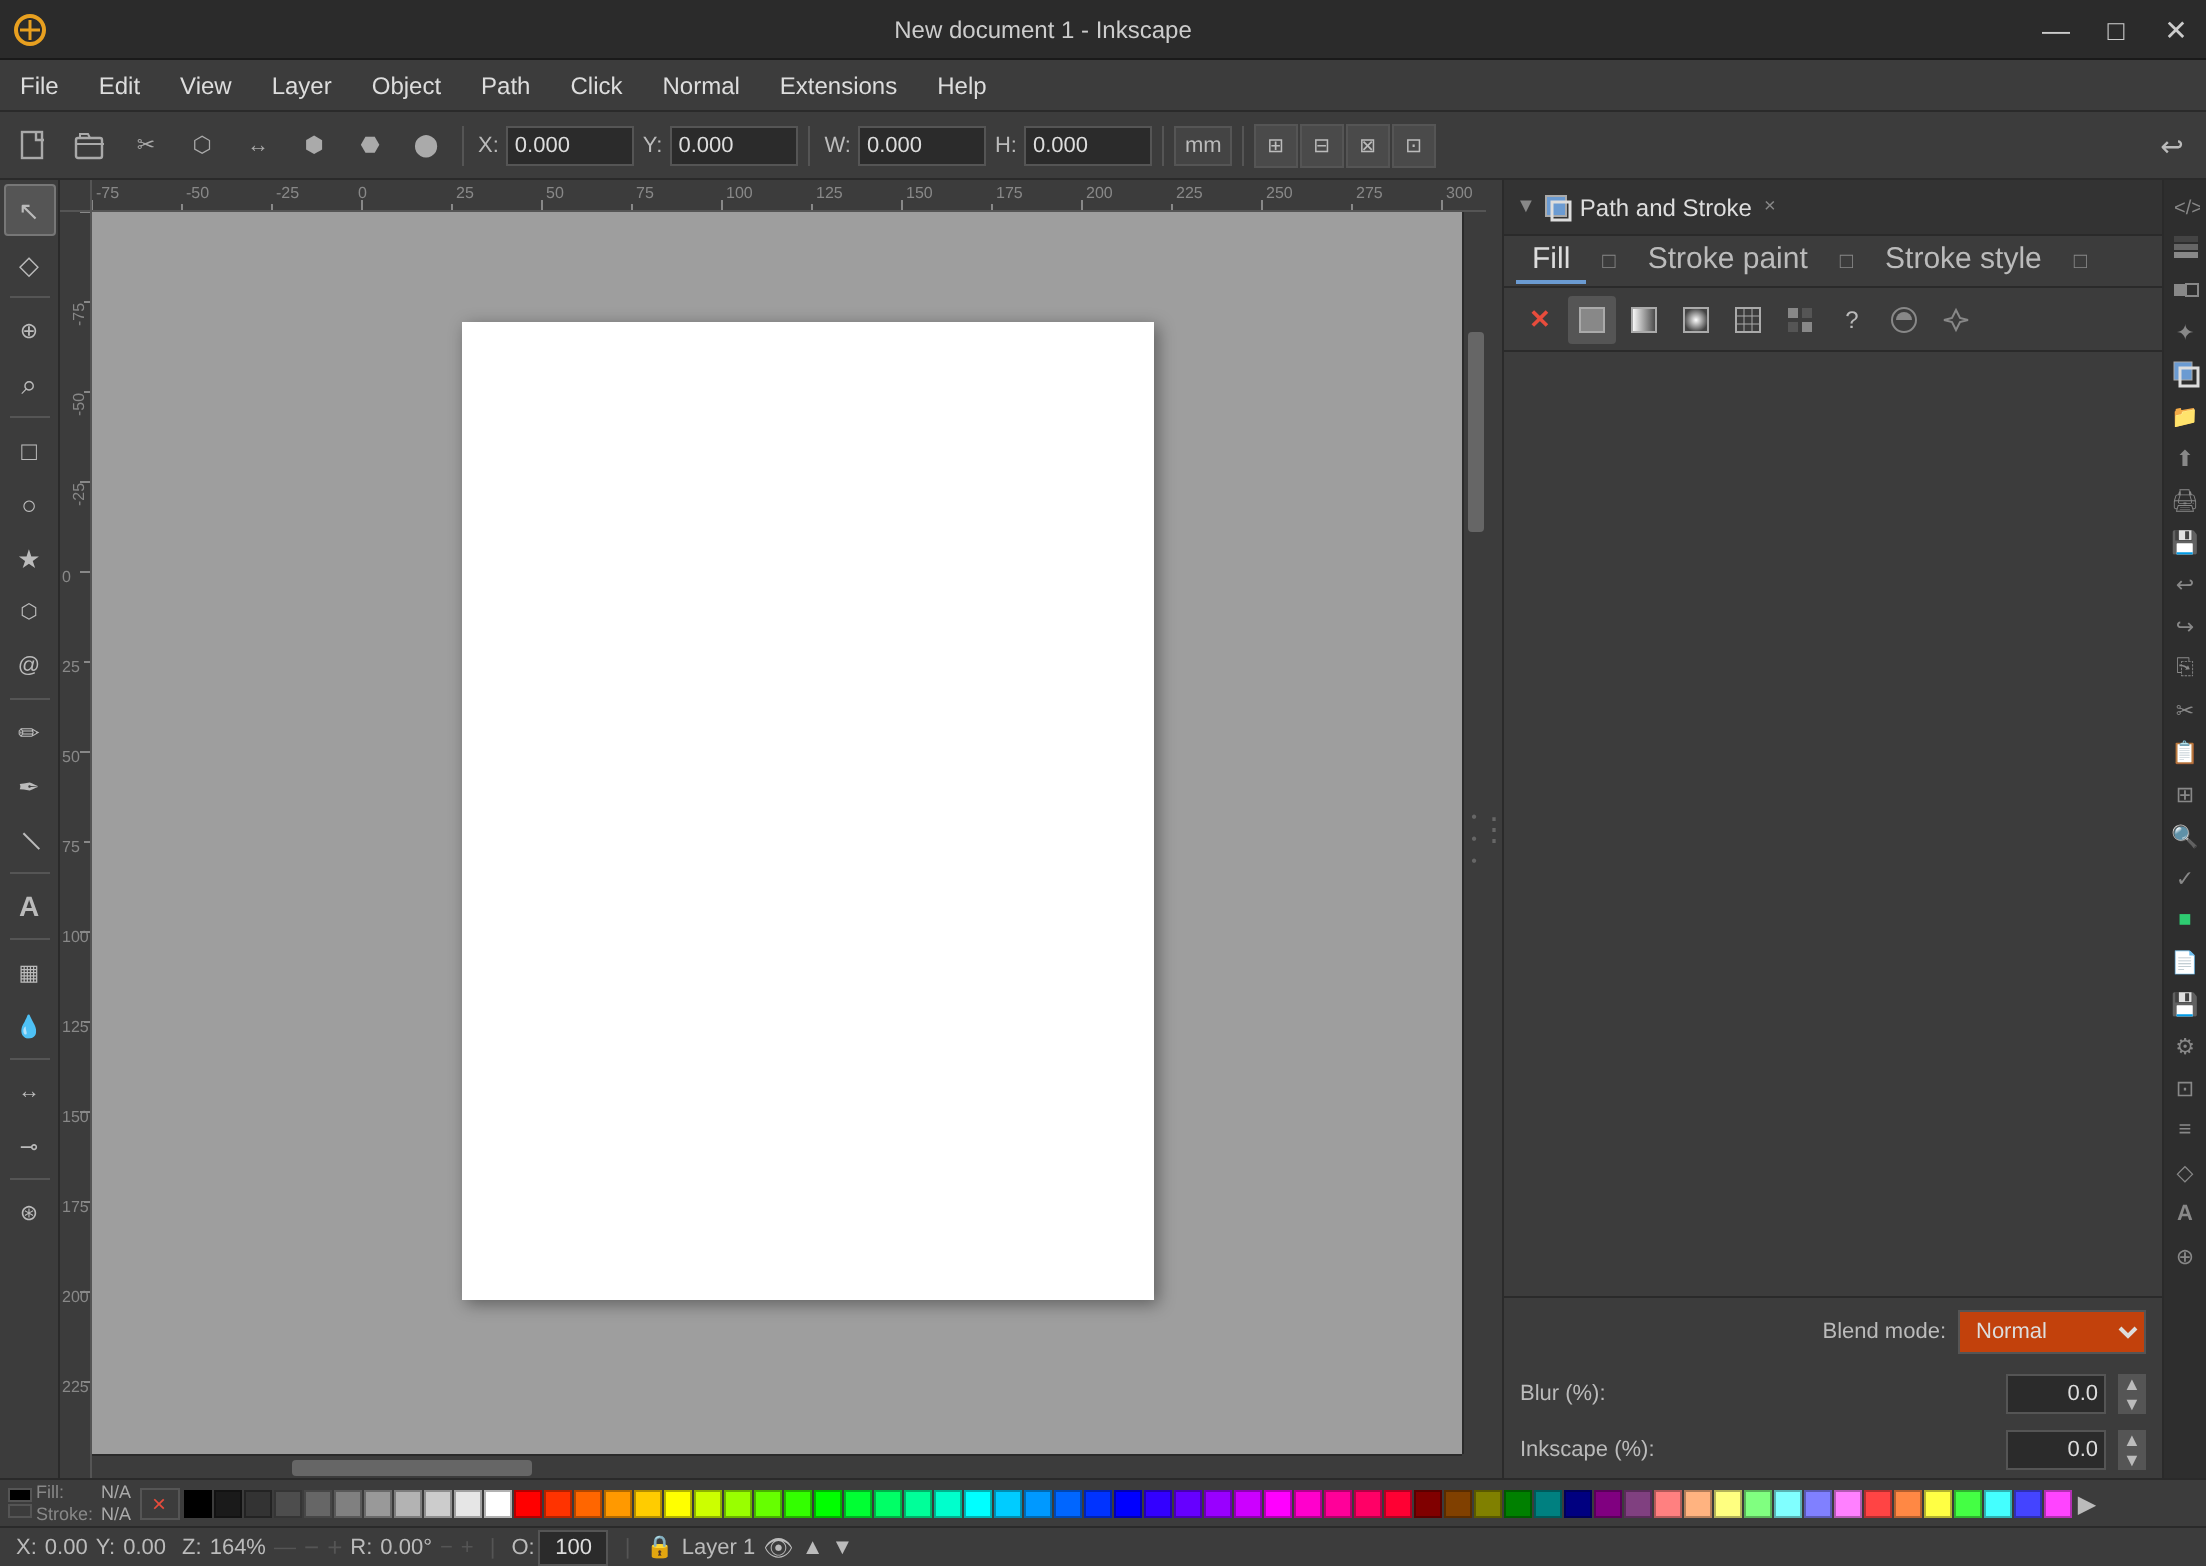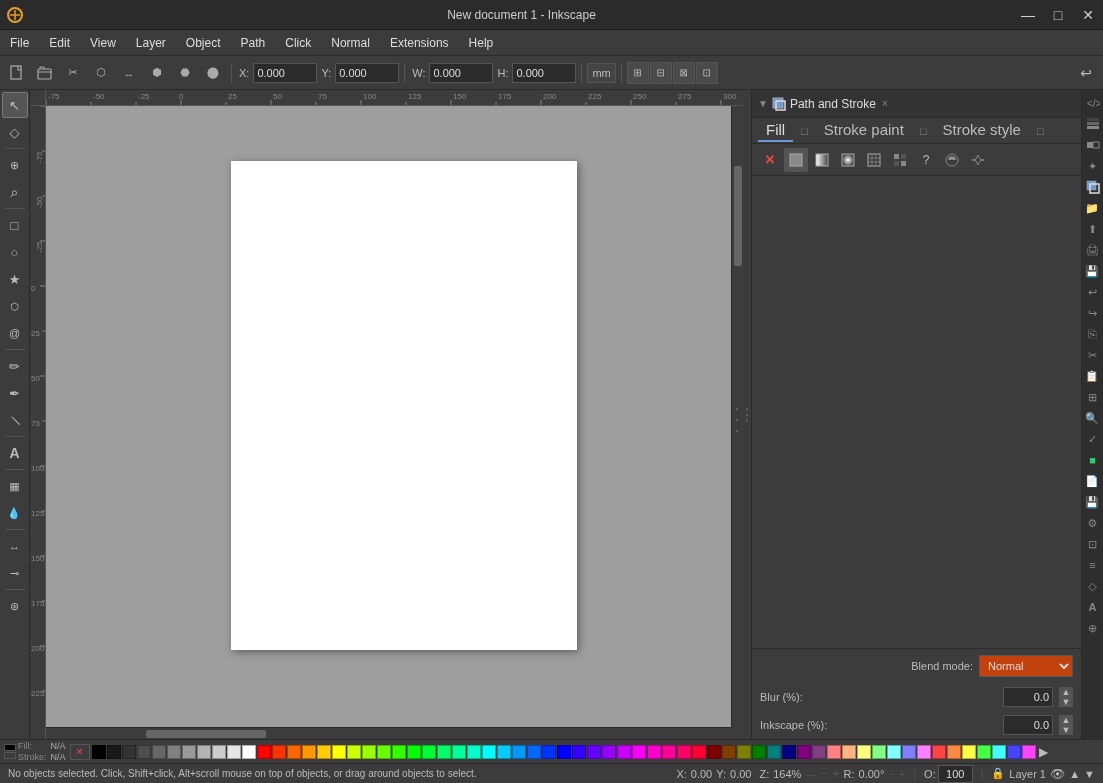--- a/index.html
+++ b/index.html
@@ -602,21 +602,20 @@
       <div class="pal-swatch" style="background-color: rgb(255, 255, 68);"></div>
       <div class="pal-swatch" style="background-color: rgb(68, 255, 68);"></div>
       <div class="pal-swatch" style="background-color: rgb(68, 255, 255);"></div>
       <div class="pal-swatch" style="background-color: rgb(68, 68, 255);"></div>
       <div class="pal-swatch" style="background-color: rgb(255, 68, 255);"></div>
     </div>
   <div class="pal-arrow">▶</div>
 </div>
 
 <div id="statusbar">
-  <div class="status-msg" style="font-size:10px; overflow:hidden; text-overflow:ellipsis; white-space:nowrap;">No objects selected. Click, Shift+click, Alt+scroll mouse on top of objects, or drag around objects to select.</div>
   <div class="status-xy">
     <span>X:</span>
     <span>0.00</span>
     <span>Y:</span>
     <span>0.00</span>
   </div>
   <div class="status-zoom">
     <span>Z:</span>
     <span>164%</span>
     <span style="color:#555;">—</span>

